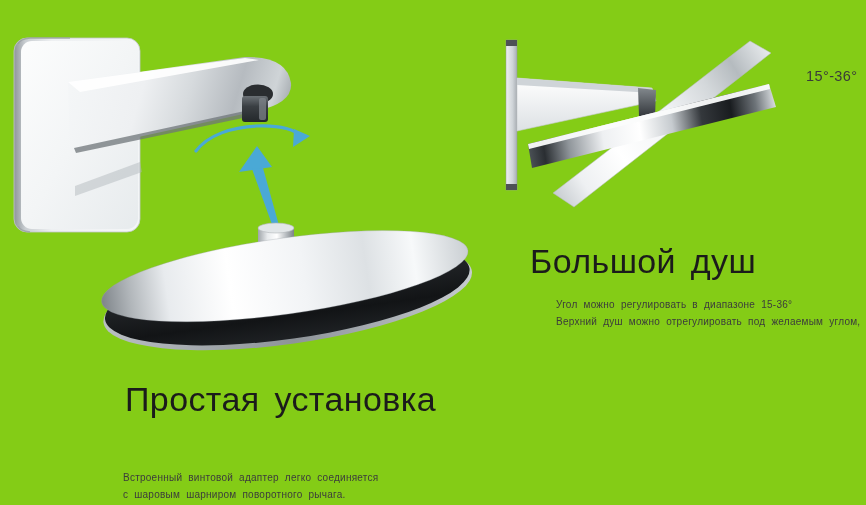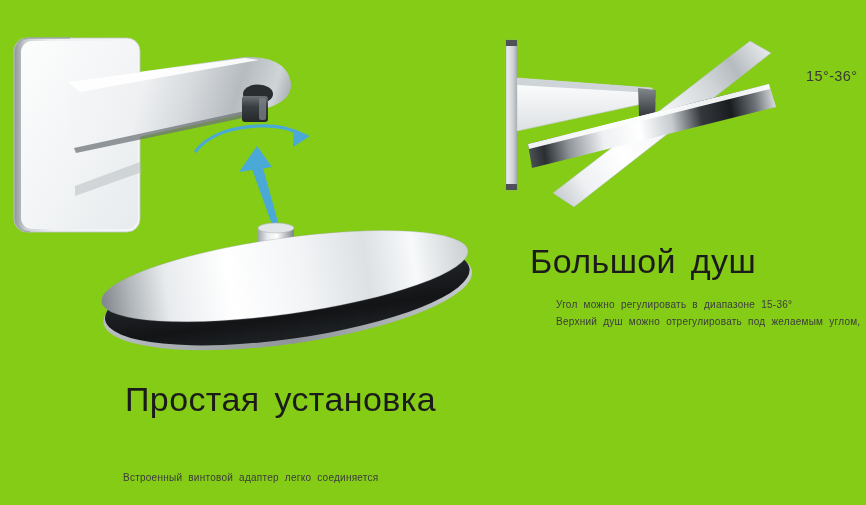--- a/index.html
+++ b/index.html
@@ -189,15 +189,16 @@
 
   <div class="heading heading-right">Большой  душ</div>
   <div class="body-text body-right">
     <div>Угол  можно  регулировать  в  диапазоне  15-36°</div>
     <div>Верхний  душ  можно  отрегулировать  под  желаемым  углом,  чтобы  все</div>
   </div>
 
   <div class="heading heading-left">Простая  установка</div>
   <div class="body-text body-left">
     <div>Встроенный  винтовой  адаптер  легко  соединяется</div>
+    <div>с  шаровым  шарниром  поворотного  рычага.</div>
   </div>
 
 </div>
 
 </body></html>

